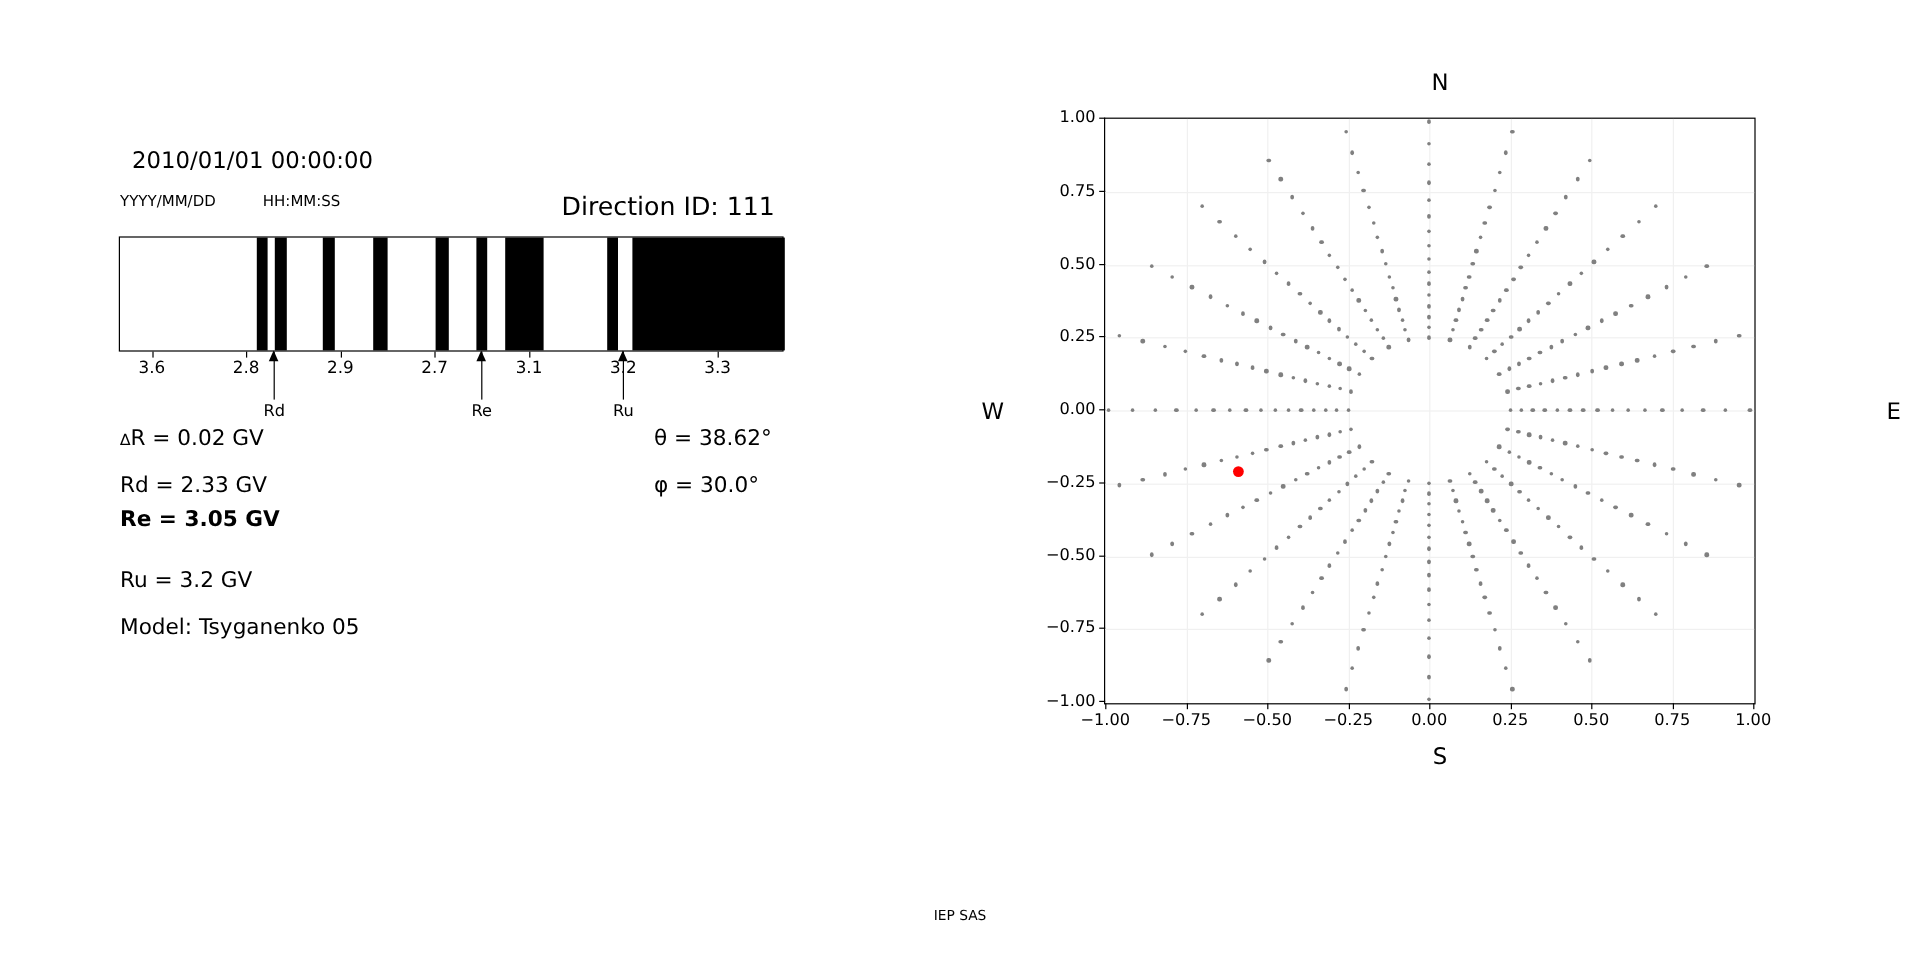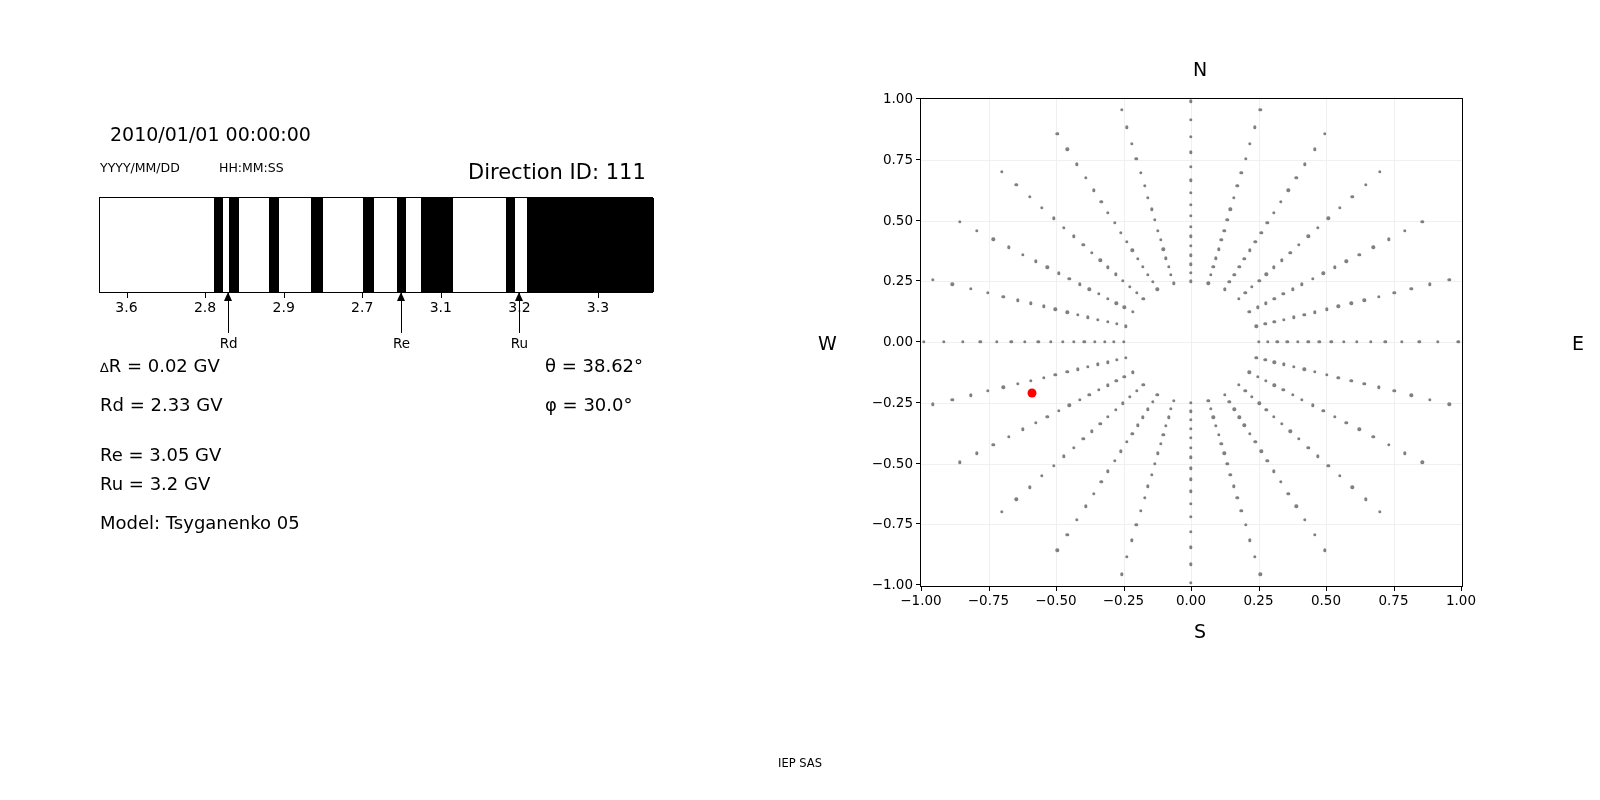--- a/index.html
+++ b/index.html
@@ -33,21 +33,21 @@
   .marker-arrow .shaft{position:relative;margin:0 auto;width:1.5px;height:40px;background:#000;}
   .marker-arrow .shaft:before{content:"";position:absolute;top:-1px;left:-4px;
      width:0;height:0;border-left:4.5px solid transparent;border-right:4.5px solid transparent;
      border-bottom:9px solid #000;}
   .marker-arrow .mlabel{font-size:13.5px;margin-top:2px;}
 
   
   .vrow{position:absolute;font-size:18px;white-space:nowrap;}
   #dR{left:100px;top:355px;}
   #Rd{left:100px;top:394px;}
-  #Re{left:100px;top:444px;}
+  #Re{left:100px;top:422px;font-weight:bold;}
   #Ru{left:100px;top:473px;}
   #model{left:100px;top:512px;}
   #theta{left:545px;top:355px;}
   #phi{left:545px;top:394px;}
   .sub-delta{font-size:13px;vertical-align:0.5px;}
 
   
   #scatter-panel{left:800px;top:0;width:800px;height:660px;}
   #scatter-frame{left:120px;top:98px;width:543px;height:489px;
      border:1.5px solid #000;box-sizing:border-box;background:#fff;overflow:hidden;}

